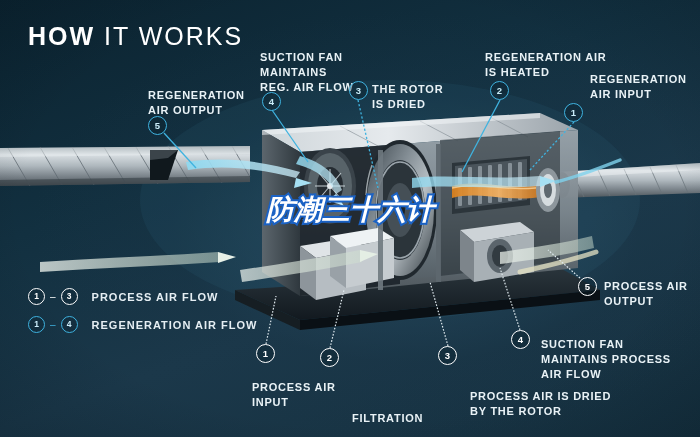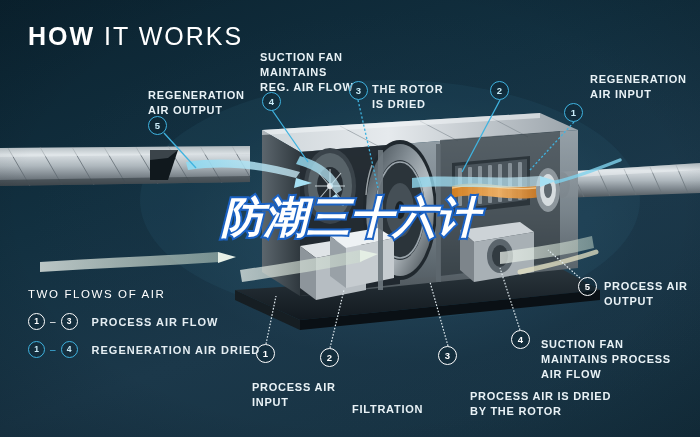--- a/index.html
+++ b/index.html
@@ -78,21 +78,21 @@
   .legend-label {
     color:#e5eef3; font-size:11px; font-weight:bold;
     letter-spacing:1.0px; margin-left:14px; white-space:nowrap;
   }
 
   
   #watermark {
     position:absolute; left:0; top:196px; width:700px;
     text-align:center;
     font-family:"DejaVu Sans", sans-serif;
-    font-size:43px; font-weight:bold; font-style:italic;
+    font-size:28px; font-weight:bold; font-style:italic;
     color:#ffffff; letter-spacing:0px;
     -webkit-text-stroke:4px #1b62c4;
     paint-order:stroke fill;
     line-height:1;
     text-shadow:0 0 1px #1b62c4;
   }
 
   
   #machine { position:absolute; inset:0; pointer-events:none; }
 </style>
@@ -336,59 +336,60 @@
 
   <div class="callout" style="left:260px; top:50px;">SUCTION FAN
 MAINTAINS
 REG. AIR FLOW</div>
   <div class="marker blue" style="left:262px; top:92px;">4</div>
 
   <div class="callout" style="left:372px; top:50px;margin-top:32px;">THE ROTOR
 IS DRIED</div>
   <div class="marker blue" style="left:349px; top:81px;">3</div>
 
+  <div class="callout" style="left:485px; top:50px;">REGENERATION AIR
+IS HEATED</div>
   <div class="marker blue" style="left:490px; top:81px;">2</div>
 
   <div class="callout" style="left:590px; top:72px;">REGENERATION
 AIR INPUT</div>
   <div class="marker blue" style="left:564px; top:103px;">1</div>
 
   <div class="marker" style="left:578px; top:277px;">5</div>
   <div class="callout" style="left:604px; top:279px;">PROCESS AIR
 OUTPUT</div>
 
   <div class="marker" style="left:511px; top:330px;">4</div>
   <div class="callout" style="left:541px; top:337px;">SUCTION FAN
 MAINTAINS PROCESS
 AIR FLOW</div>
 
   <div class="marker" style="left:438px; top:346px;">3</div>
   <div class="callout" style="left:436px; top:389px;margin-left:34px;">PROCESS AIR IS DRIED
 BY THE ROTOR</div>
 
   <div class="marker" style="left:320px; top:348px;">2</div>
-  <div class="callout" style="left:352px; top:402px;">FILTRATION</div>
+  <div class="callout" style="left:352px; top:411px;">FILTRATION</div>
 
   <div class="marker" style="left:256px; top:344px;">1</div>
   <div class="callout" style="left:252px; top:380px;">PROCESS AIR
 INPUT</div>
 
   <div id="watermark">防潮三十六计</div>
 
   <div id="legend">
-    <div class="legend-title">TWO FLOWS OF AIR</div>
 
     <div class="legend-row">
       <div class="legend-circ">1</div>
       <div class="legend-dash">–</div>
       <div class="legend-circ">3</div>
       <div class="legend-label">PROCESS AIR FLOW</div>
     </div>
 
     <div class="legend-row blue">
       <div class="legend-circ">1</div>
       <div class="legend-dash">–</div>
       <div class="legend-circ">4</div>
-      <div class="legend-label">REGENERATION AIR DRIED</div>
+      <div class="legend-label">REGENERATION AIR FLOW</div>
     </div>
   </div>
 
 </div>
 
 </body></html>

